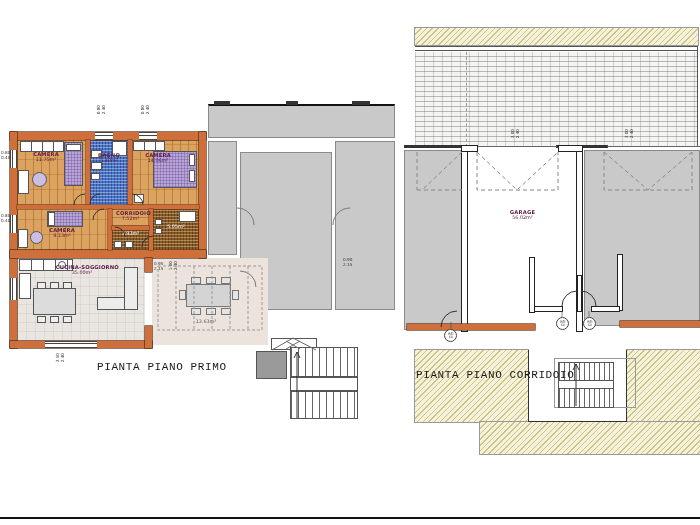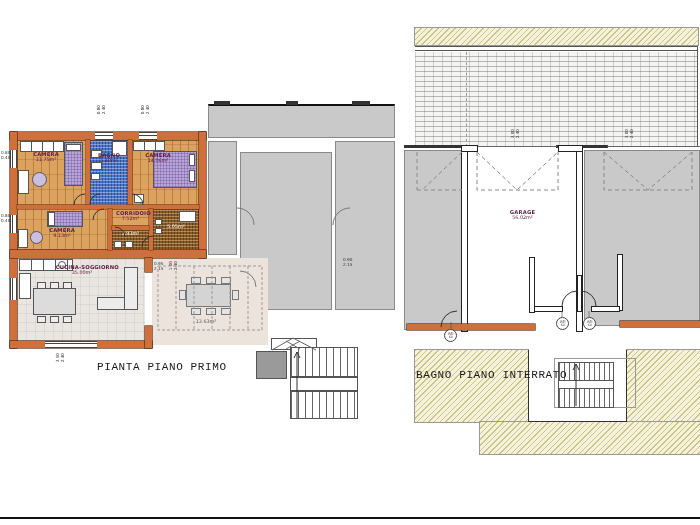--- a/index.html
+++ b/index.html
@@ -276,21 +276,21 @@
   <div class="hatch" style="left:627px;top:350px;width:73px;height:72px"></div>
   <div class="hatch" style="left:480px;top:422px;width:220px;height:32px"></div>
   <div class="gline" style="left:528px;top:350px;width:1px;height:72px"></div>
   <div class="gline" style="left:626px;top:350px;width:1px;height:72px"></div>
   <div class="gline" style="left:528px;top:421px;width:99px;height:1px"></div>
 
   <div class="abs" style="left:554px;top:358px;width:82px;height:50px;border:1px solid #999;box-sizing:border-box"></div>
   <div class="stairsV" style="left:558px;top:362px;width:56px;height:46px;background-image:repeating-linear-gradient(90deg,#666 0 1px,transparent 1px 5px)"></div>
   <div class="furn" style="left:558px;top:380px;width:56px;height:9px"></div>
 
-  <div class="caption" style="left:416px;top:369px">BAGNO PIANO INTERRATO</div>
+  <div class="caption" style="left:416px;top:369px">PIANTA PIANO CORRIDOIO</div>
 
   <div class="gline" style="left:0;top:517px;width:700px;height:2px;background:#111"></div>
 
   <svg class="ovl" width="700" height="525" viewBox="0 0 700 525" fill="none">
 
     <g stroke="#777" stroke-width="1">
       <path d="M237,208 A17,17 0 0 1 254,225"></path>
       <path d="M240,271 A16,16 0 0 1 256,287"></path>
       <path d="M350,208 A17,17 0 0 0 333,225"></path>
     </g>

